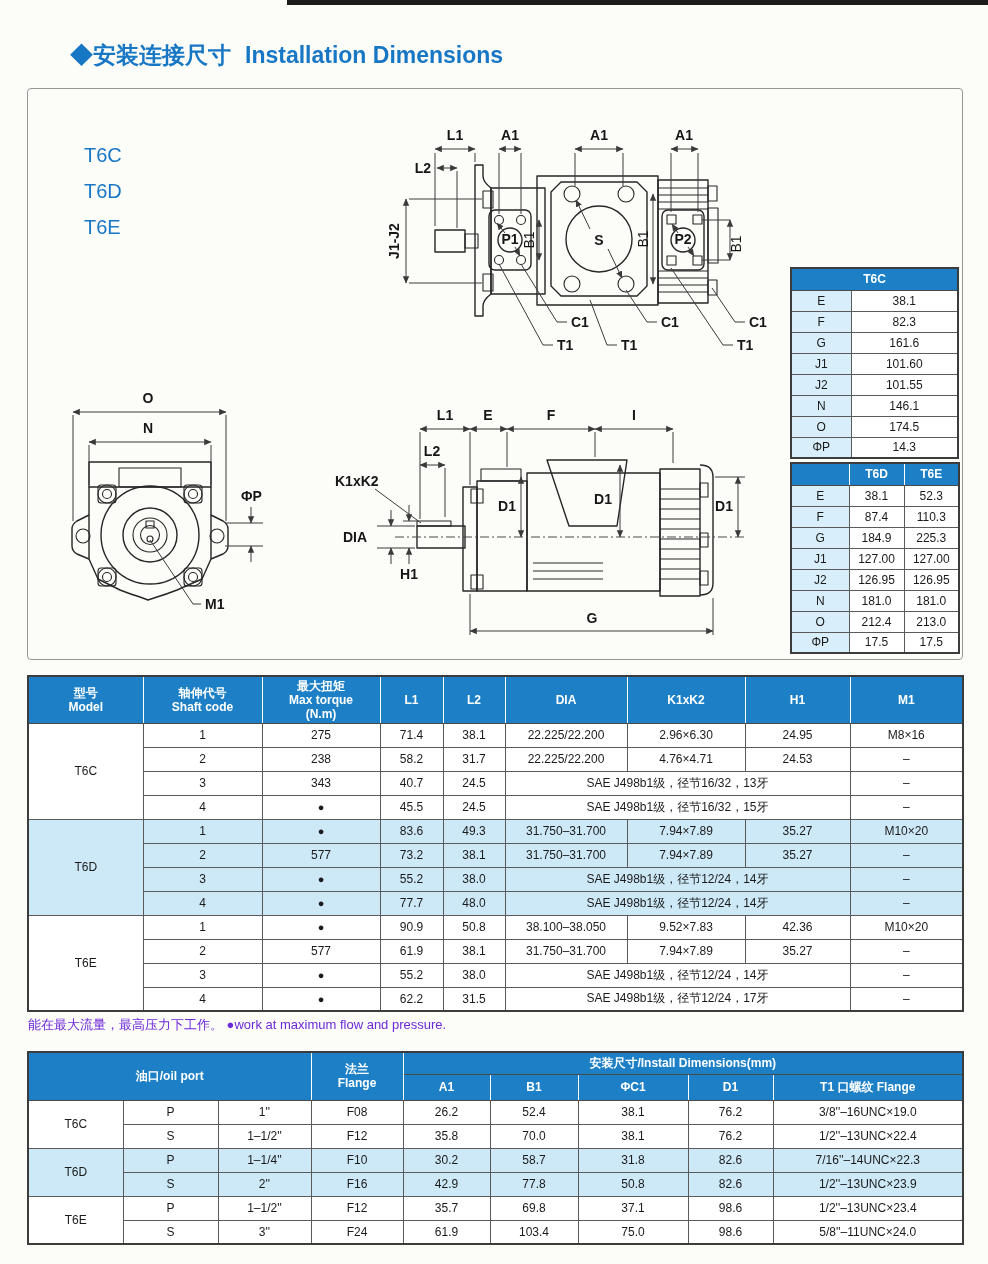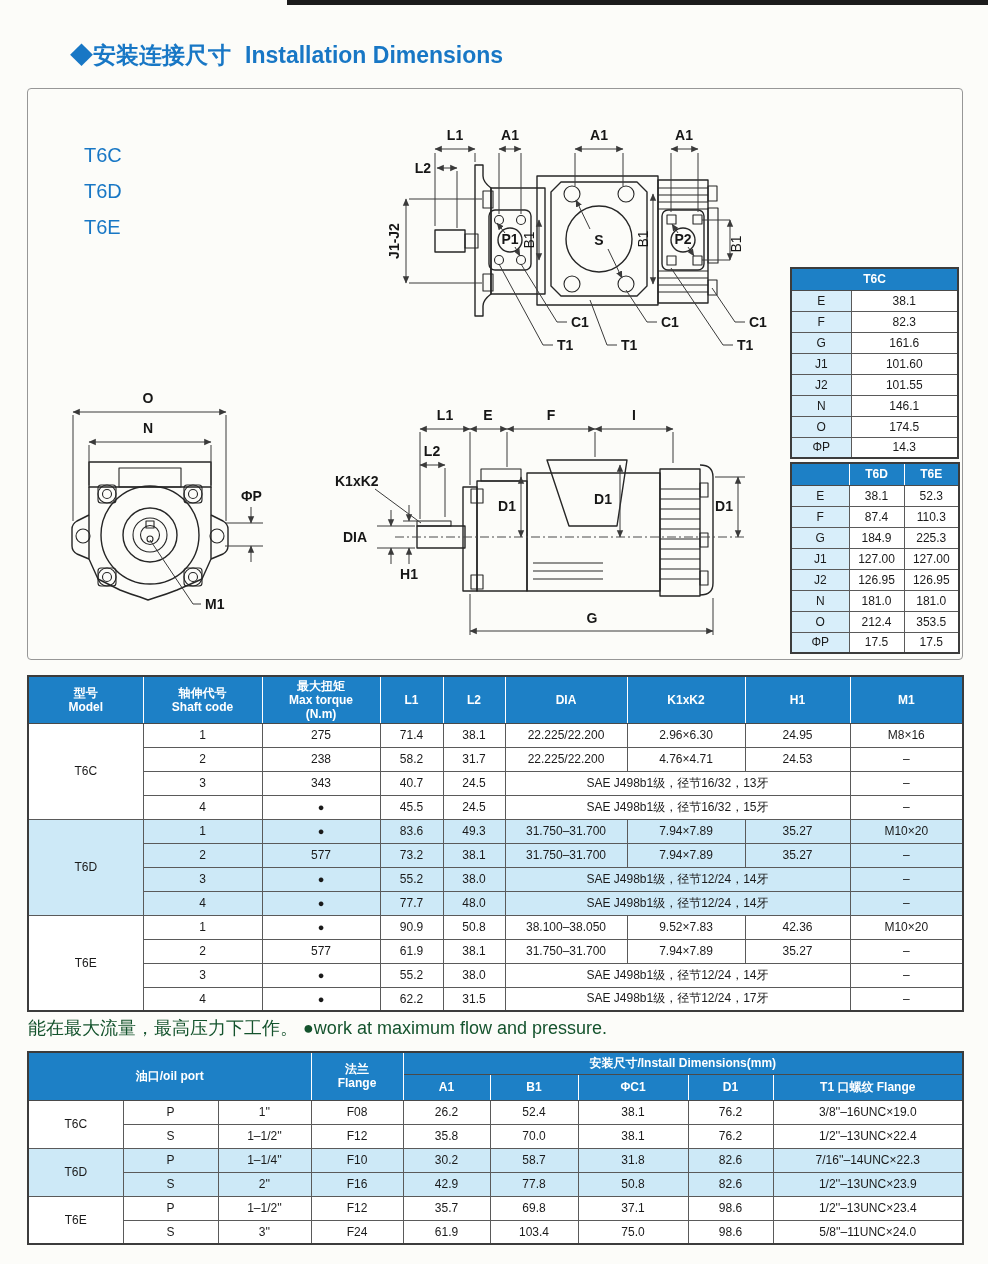--- a/index.html
+++ b/index.html
@@ -32,21 +32,21 @@
   #main-table thead tr{height:47px;}
   #main-table tbody tr{height:24px;}
   #port-table{left:27px;top:1051px;}
   #port-table thead tr.r1{height:22px;}
   #port-table thead tr.r2{height:26px;}
   #port-table tbody tr{height:24px;}
   #t6c-table{left:790px;top:267px;}
   #t6de-table{left:790px;top:462px;}
   #t6c-table thead tr,#t6de-table thead tr{height:22px;}
   #t6c-table tbody tr,#t6de-table tbody tr{height:21px;}
-  .note{position:absolute;left:28px;top:1016px;font-size:18px;color:#14532d;}
+  .note{position:absolute;left:28px;top:1016px;font-size:13px;color:#6d28d9;}
   
   .dwg{position:absolute;}
   #dwg-top{left:385px;top:118px;}
   #dwg-front{left:45px;top:388px;}
   #dwg-side{left:315px;top:393px;}
   .dwg text{font-size:14px;fill:#161616;font-family:"Liberation Sans",sans-serif;}
   .dwg text.big{font-size:14px;font-weight:bold;}
   .ol{fill:none;stroke:var(--line);stroke-width:1.4;stroke-linejoin:round;}
   .ol2{fill:none;stroke:var(--line);stroke-width:1.1;stroke-linejoin:round;}
   .dim{fill:none;stroke:#3a3a3a;stroke-width:1;}
@@ -367,21 +367,21 @@
         <td>126.95</td>
       </tr>
       <tr>
         <td class="label-cell">N</td>
         <td>181.0</td>
         <td>181.0</td>
       </tr>
       <tr>
         <td class="label-cell">O</td>
         <td>212.4</td>
-        <td>353.5</td>
+        <td>213.0</td>
       </tr>
       <tr>
         <td class="label-cell">ΦP</td>
         <td>17.5</td>
         <td>17.5</td>
       </tr>
     </tbody>
   </table>
 
 <table id="main-table" class="dimtable">

